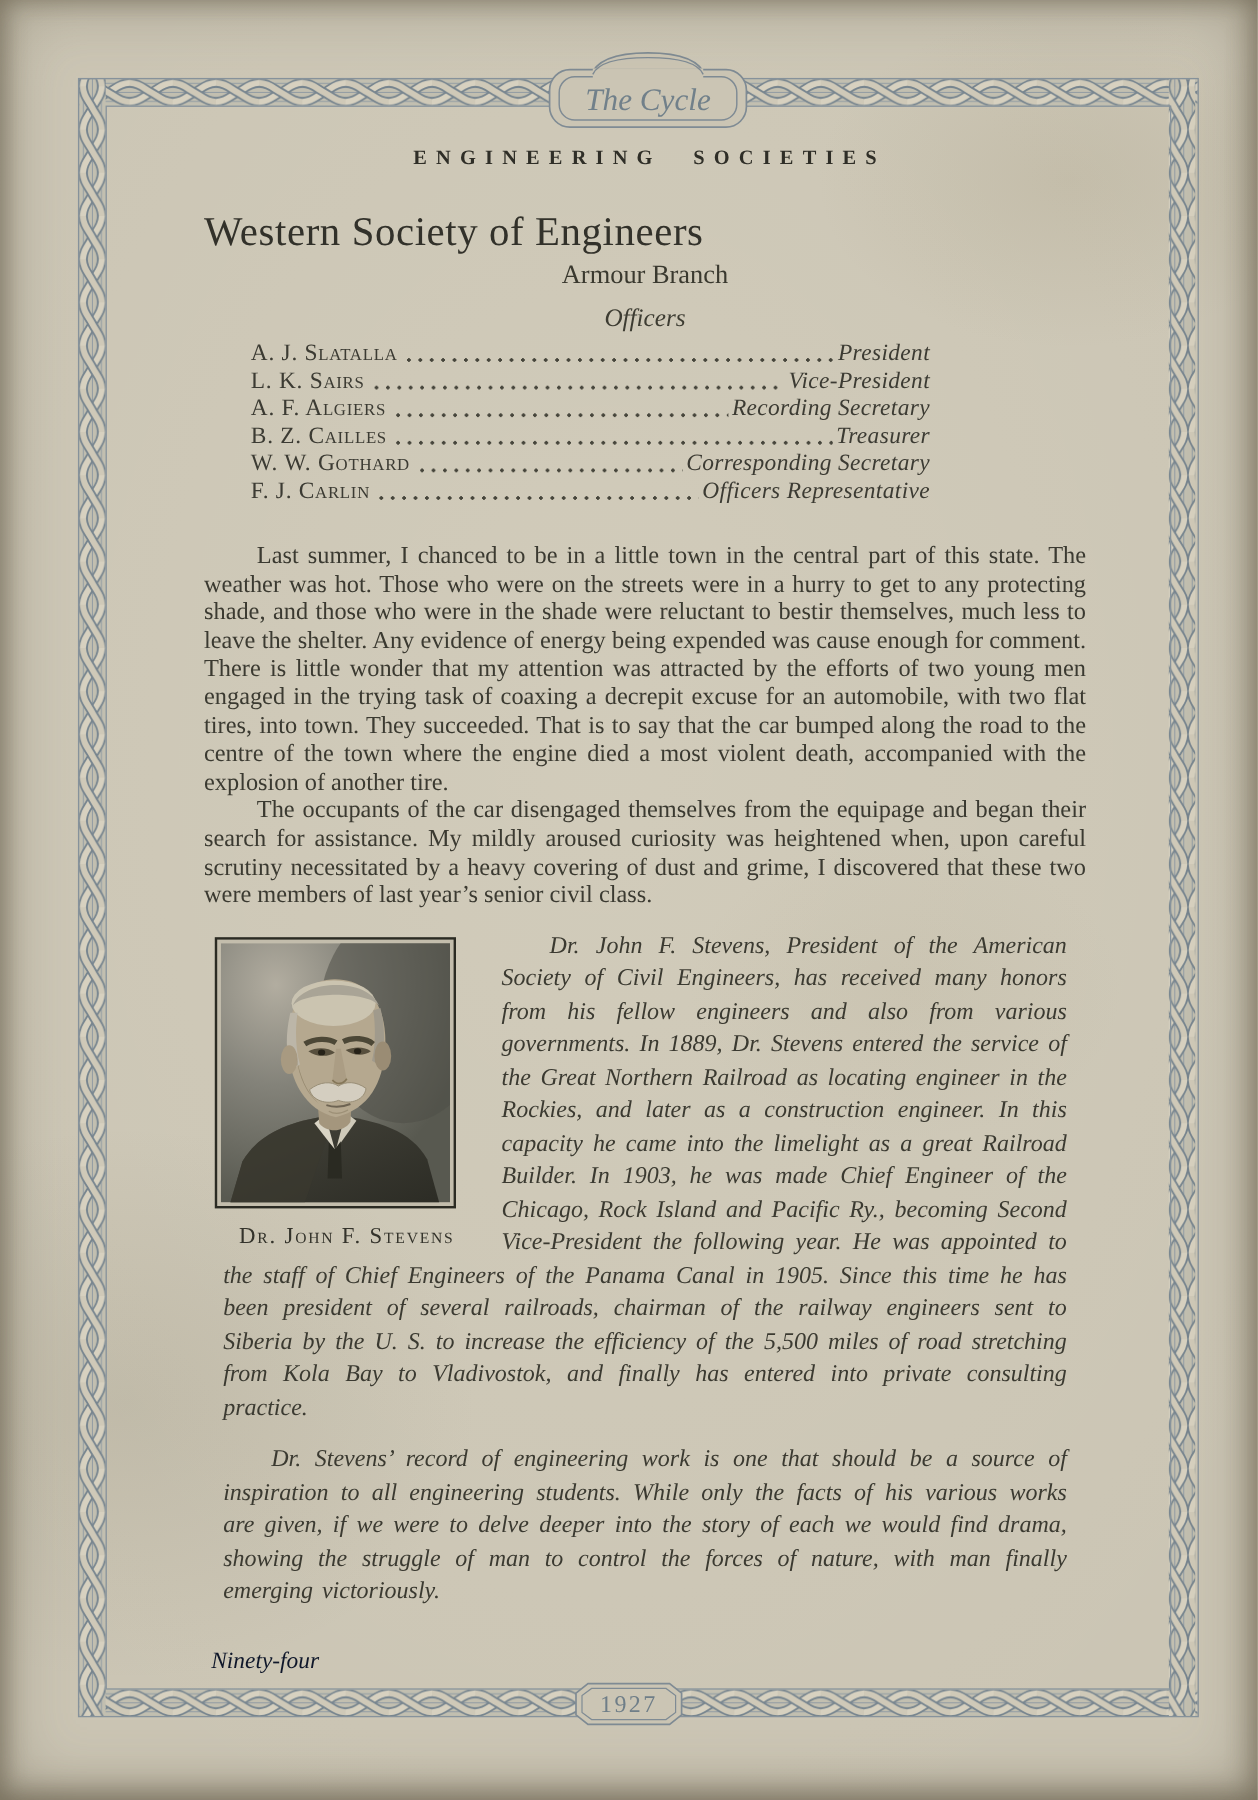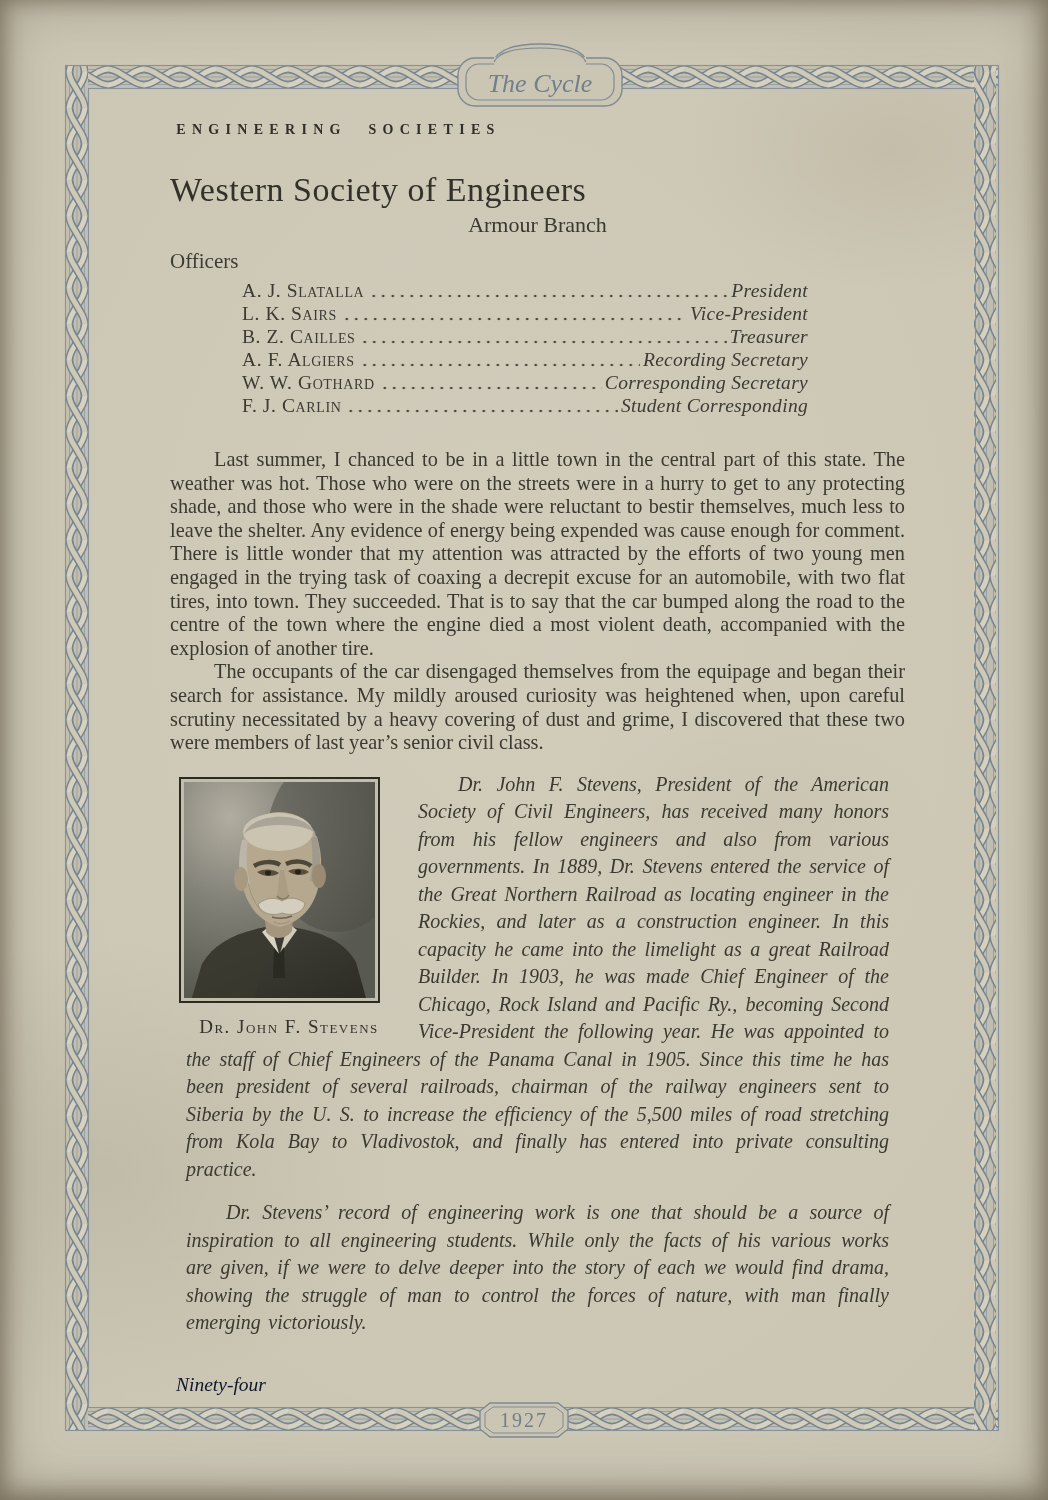--- a/index.html
+++ b/index.html
@@ -23,37 +23,37 @@
       inset 0 0 60px rgba(96,88,68,.40),
       inset -7px 0 20px rgba(96,88,68,.33),
       inset 7px 0 16px rgba(96,88,68,.22),
       inset 0 -10px 24px rgba(96,88,68,.38);
   }
   .frame-svg{position:absolute;left:0;top:0;z-index:2;}
   .content{
     position:absolute;left:170px;top:0;width:735px;z-index:4;
   }
   .section-title{
-    margin:122px 0 0;
-    font-size:14px;font-weight:bold;color:#2f2e27;
+    margin:122px 0 0;text-align:center;
+    font-size:17px;font-weight:bold;color:#2f2e27;
     letter-spacing:0.45em;word-spacing:0.85em;padding-left:0.45em;
   }
   .society-title{
     margin:33px 0 0;text-align:left;
     font-size:34px;font-weight:500;color:#32312a;letter-spacing:0.5px;
   }
   .branch-subtitle{
     margin:3px 0 0;text-align:center;
     font-size:22px;color:#3a392f;
   }
   .list-heading{
-    margin:11px 0 0;
-    font-size:21px;color:#3d3c32;
-  }
-  .officers-list{width:566px;margin:5px 0 0 72px;text-align:right;}
+    margin:11px 0 0;text-align:center;
+    font-size:21px;font-style:italic;color:#3d3c32;
+  }
+  .officers-list{width:566px;margin:5px 0 0 39px;text-align:right;}
   .officer-row{
     display:flex;align-items:baseline;height:23px;
     font-size:19.5px;line-height:23px;
   }
   .officer-name{white-space:nowrap;font-variant:small-caps;letter-spacing:0.6px;}
   .dot-leader{
     flex:1 1 auto;height:1em;margin:0 3px;align-self:flex-end;
     background-image:radial-gradient(circle, #46453b 1.25px, rgba(0,0,0,0) 1.6px);
     background-size:9.5px 8px;
     background-repeat:repeat-x;
@@ -151,38 +151,38 @@
       <span class="officer-name">A. J. Slatalla</span>
       <span class="dot-leader"></span>
       <span class="officer-role">President</span>
     </div>
     <div class="officer-row">
       <span class="officer-name">L. K. Sairs</span>
       <span class="dot-leader"></span>
       <span class="officer-role">Vice-President</span>
     </div>
     <div class="officer-row">
+      <span class="officer-name">A. F. Algiers</span>
+      <span class="dot-leader"></span>
+      <span class="officer-role">Recording Secretary</span>
+    </div>
+    <div class="officer-row">
       <span class="officer-name">B. Z. Cailles</span>
       <span class="dot-leader"></span>
       <span class="officer-role">Treasurer</span>
     </div>
     <div class="officer-row">
-      <span class="officer-name">A. F. Algiers</span>
-      <span class="dot-leader"></span>
-      <span class="officer-role">Recording Secretary</span>
-    </div>
-    <div class="officer-row">
       <span class="officer-name">W. W. Gothard</span>
       <span class="dot-leader"></span>
       <span class="officer-role">Corresponding Secretary</span>
     </div>
     <div class="officer-row">
       <span class="officer-name">F. J. Carlin</span>
       <span class="dot-leader"></span>
-      <span class="officer-role">Student Corresponding</span>
+      <span class="officer-role">Officers Representative</span>
     </div>
   </div>
 
 
 
   <div class="article">
     <p>Last summer, I chanced to be in a little town in the central part of this state.  The weather was hot.  Those who were on the streets were in a hurry to get to any protecting shade, and those who were in the shade were reluctant to bestir themselves, much less to leave the shelter.  Any evidence of energy being expended was cause enough for comment.  There is little wonder that my attention was attracted by the efforts of two young men engaged in the trying task of coaxing a decrepit excuse for an automobile, with two flat tires, into town.  They succeeded.  That is to say that the car bumped along the road to the centre of the town where the engine died a most violent death, accompanied with the explosion of another tire.</p>
     <p>The occupants of the car disengaged themselves from the equipage and began their search for assistance.  My mildly aroused curiosity was heightened when, upon careful scrutiny necessitated by a heavy covering of dust and grime, I discovered that these two were members of last year’s senior civil class.</p>
   </div>
 

